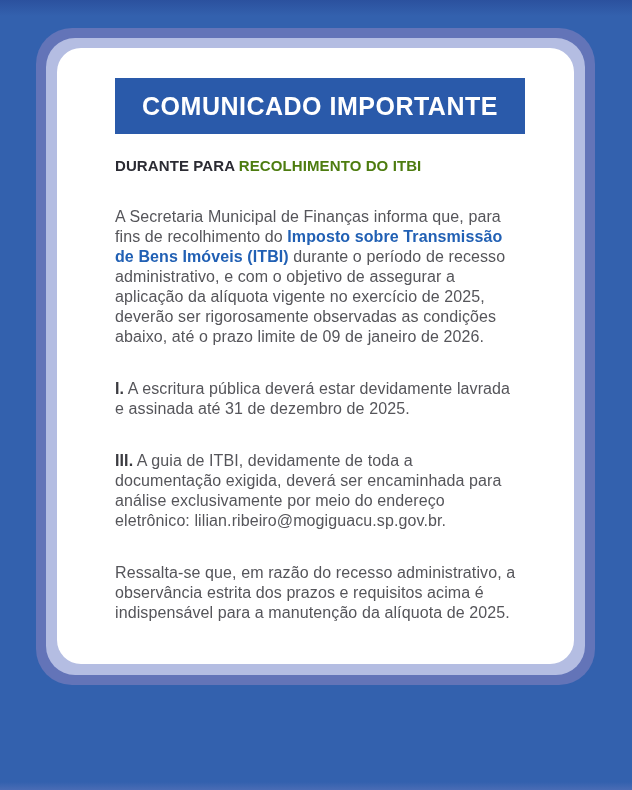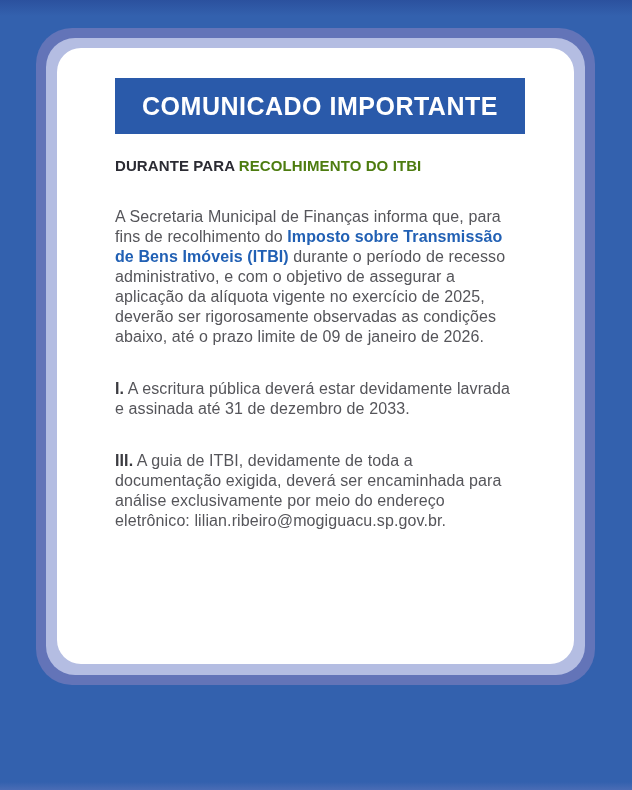--- a/index.html
+++ b/index.html
@@ -59,22 +59,23 @@
       <div class="banner">
         <span>COMUNICADO IMPORTANTE</span>
       </div>
 
       <div class="heading">
         <div><span>DURANTE PARA </span><span class="blue">RECOLHIMENTO DO ITBI</span></div>
       </div>
 
       <div class="body-text" id="paragraphs">
           <p><span class="seg-normal">A Secretaria Municipal de Finanças informa que, para fins de recolhimento do </span><span class="seg-bold-blue">Imposto sobre Transmissão de Bens Imóveis (ITBI)</span><span class="seg-normal"> durante o período de recesso administrativo, e com o objetivo de assegurar a aplicação da alíquota vigente no exercício de 2025, deverão ser rigorosamente observadas as condições abaixo, até o prazo limite de 09 de janeiro de 2026.</span></p>
-          <p><span class="seg-bold">I.</span><span class="seg-normal"> A escritura pública deverá estar devidamente lavrada e assinada até 31 de dezembro de 2033.</span></p>
+          <p><span class="seg-bold">I.</span><span class="seg-normal"> A escritura pública deverá estar devidamente lavrada e assinada até 31 de dezembro de 2025.</span></p>
           <p><span class="seg-bold">III.</span><span class="seg-normal"> A guia de ITBI, devidamente de toda a documentação exigida, deverá ser encaminhada para análise exclusivamente por meio do endereço eletrônico: lilian.ribeiro@mogiguacu.sp.gov.br.</span></p>
+          <p><span class="seg-normal">Ressalta-se que, em razão do recesso administrativo, a observância estrita dos prazos e requisitos acima é indispensável para a manutenção da alíquota de 2025.</span></p>
         </div>
 
     </div>
   </div>
 </div>
 
 <div class="footer">
   
   
   

